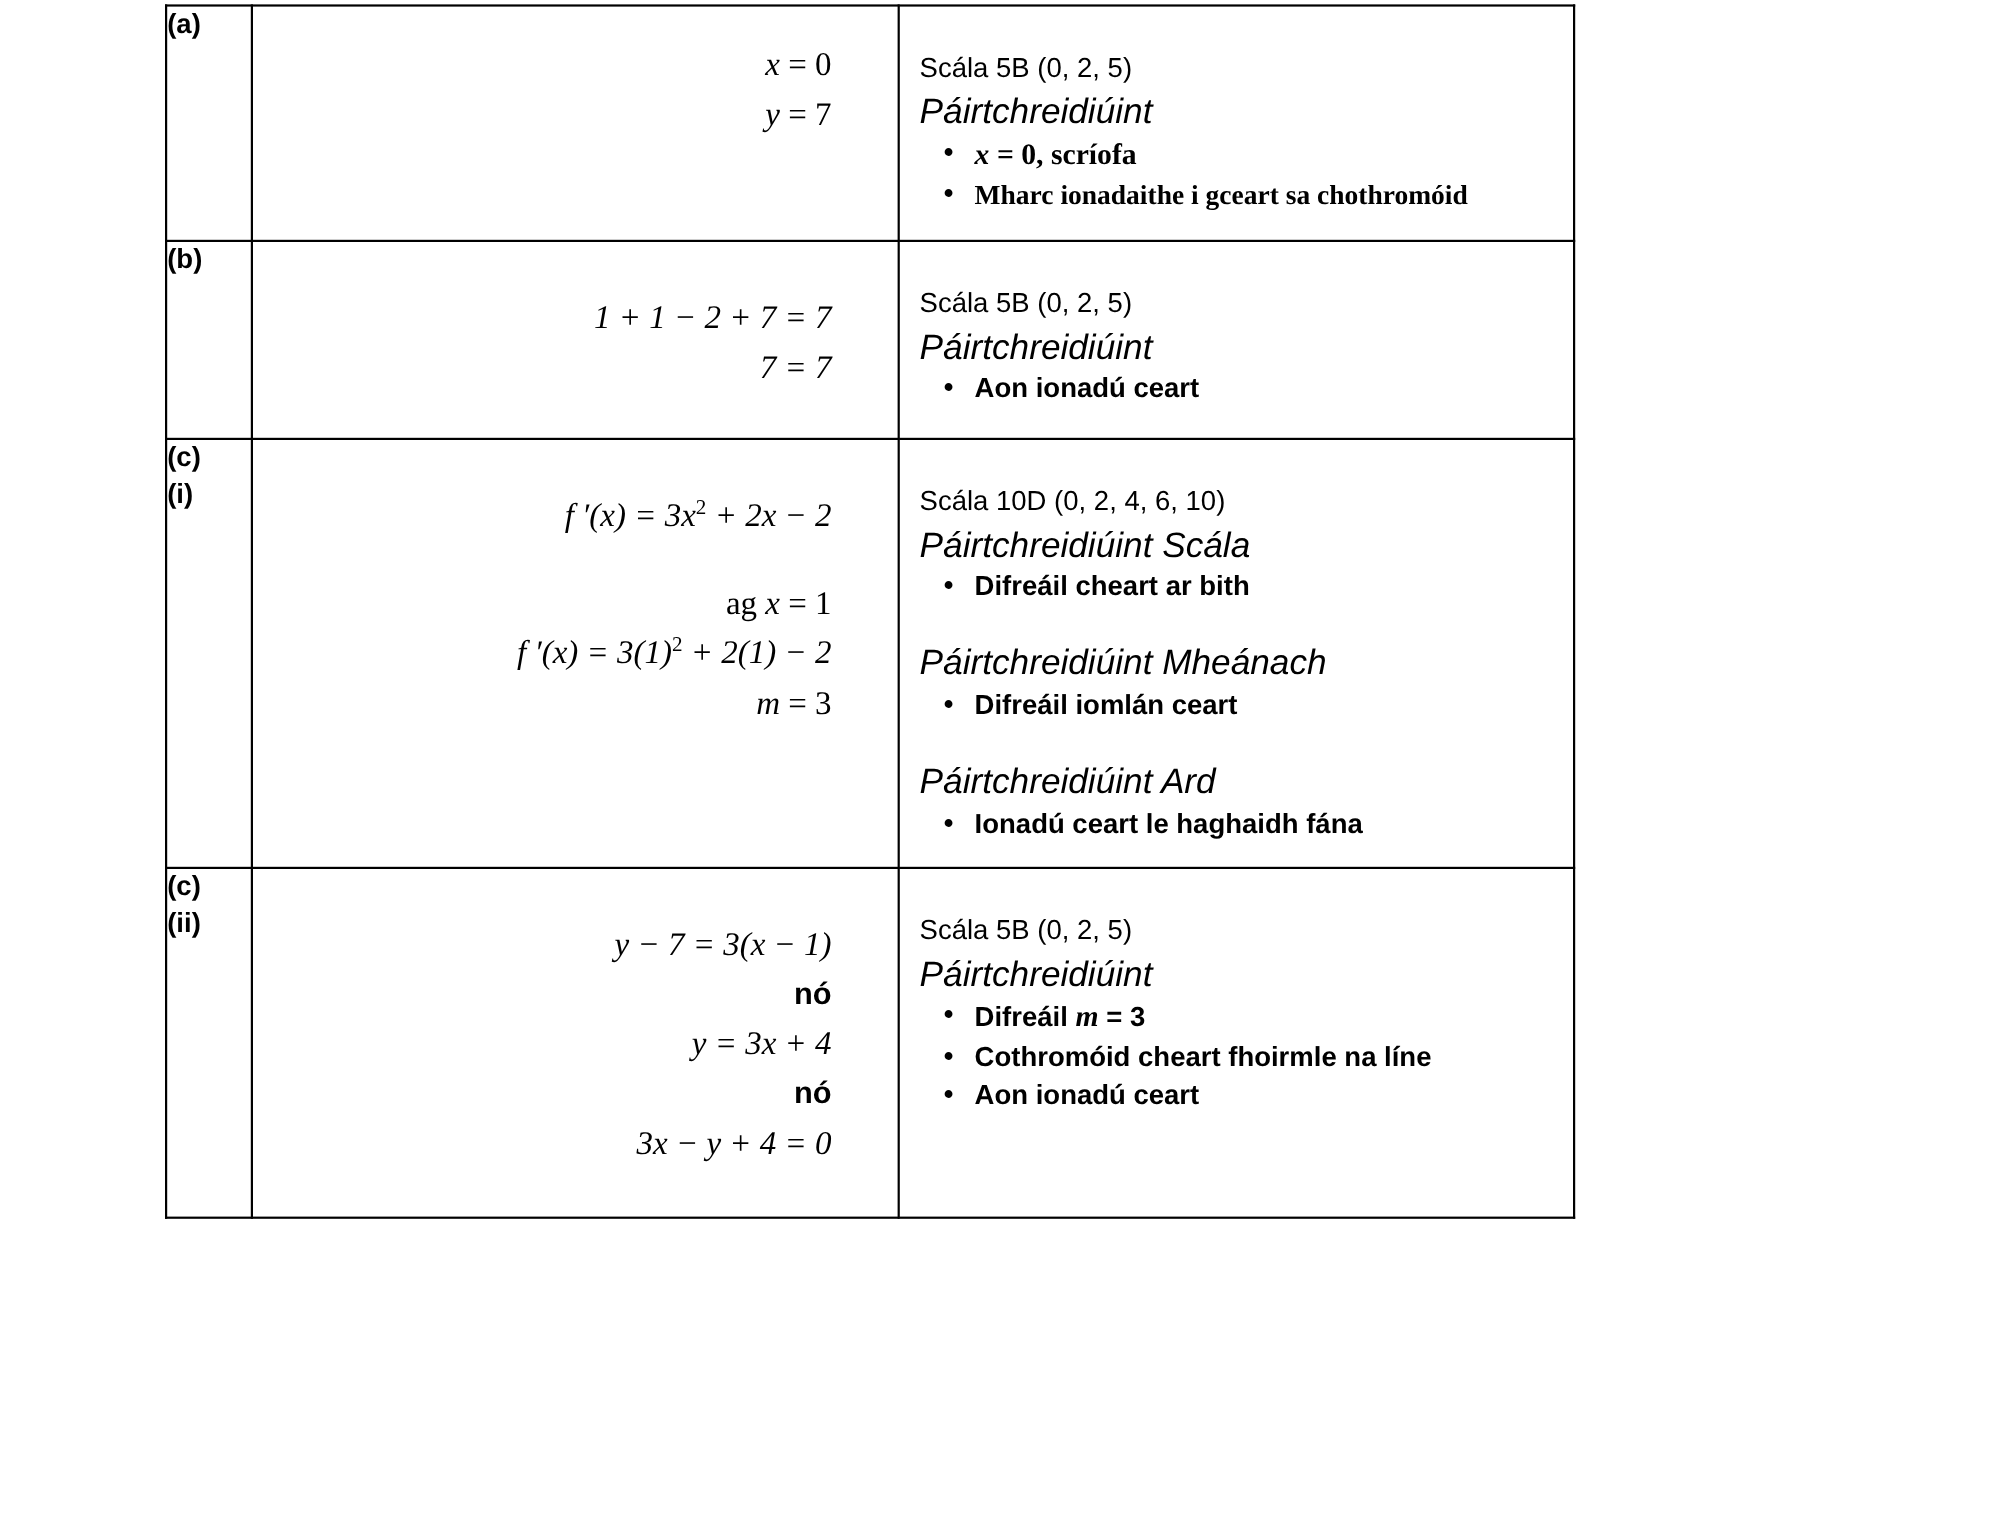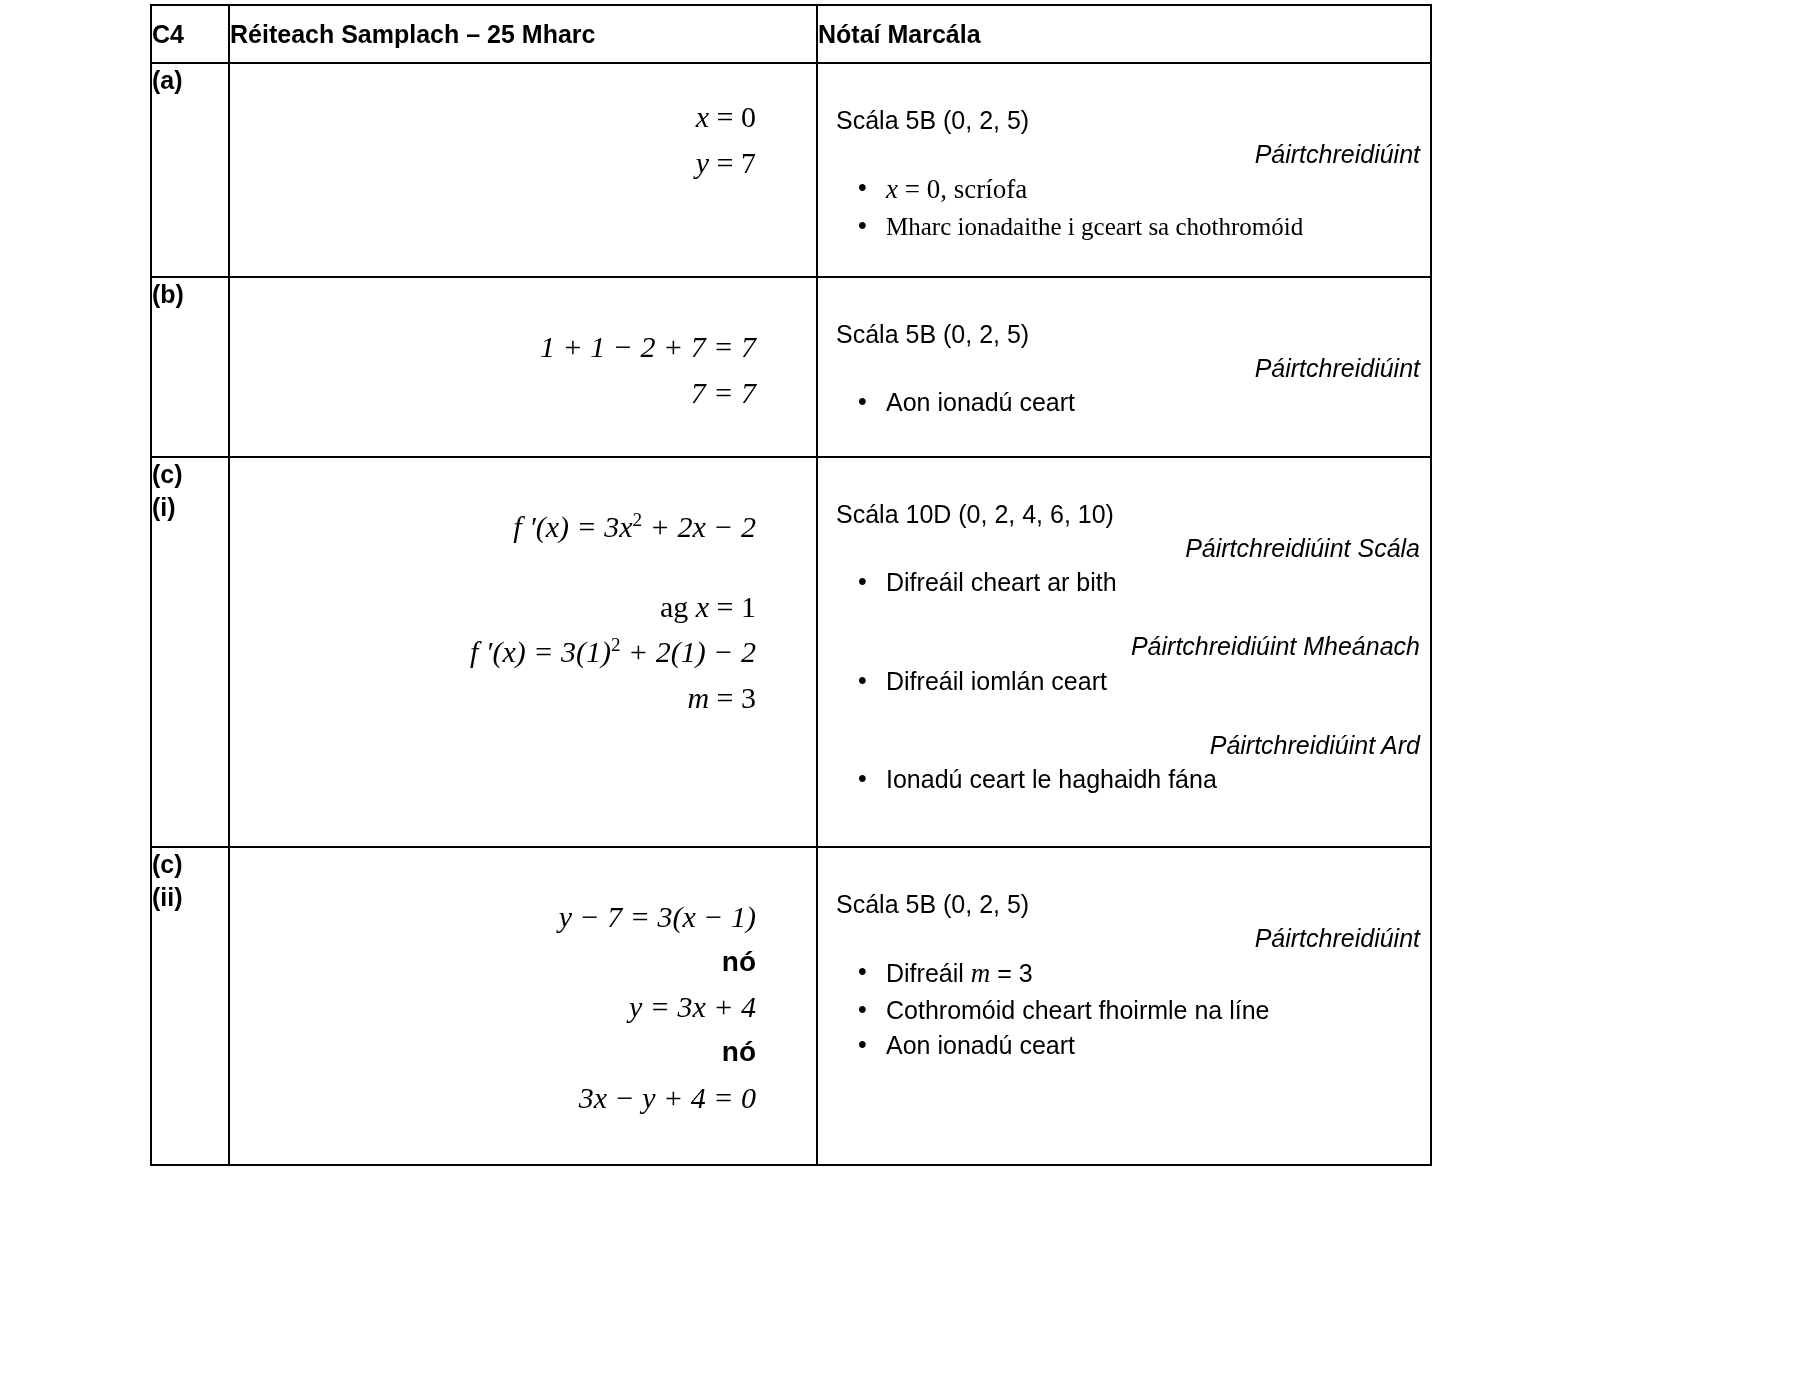--- a/index.html
+++ b/index.html
@@ -93,35 +93,35 @@
   
   .notes-cell { font-size: 25px; border-radius: 27px; }
   .notes-inner { padding: 10px 10px 12px 18px; }
   .scale-line {
     font-size: 25px;
     line-height: 1.34;
     white-space: nowrap;
   }
   .credit-line {
     font-style: italic;
-    font-size: 25px;
+    font-size: 32px;
     line-height: 1.34;
     white-space: nowrap;
-    text-align: right;
   }
   ul.bullets {
     margin: 0;
     padding: 0 0 0 48px;
     list-style: none;
   }
   ul.bullets li {
     position: relative;
     font-size: 25px;
     line-height: 1.40;
     padding-left: 2px;
+    font-weight: bold;
   }
   ul.bullets li::before {
     content: "\2022";
     position: absolute;
     left: -26px;
     top: -1px;
     font-size: 25px;
   }
   li.serif-item {
     font-family: "Liberation Serif", serif;
@@ -155,25 +155,20 @@
 <div class="page">
 
   <table class="scheme">
     <colgroup>
       <col class="c-label">
         <col class="c-sol">
         <col class="c-notes">
     </colgroup>
     <tbody>
 
-      <tr>
-        <td class="hdr-cell hdr-label">C4</td>
-        <td class="hdr-cell hdr-text">Réiteach Samplach – 25 Mharc</td>
-        <td class="hdr-cell hdr-text">Nótaí Marcála</td>
-      </tr>
 
       <tr class="row-a">
         <td class="lbl-cell">
           <span>(a)</span>
         </td>
         <td class="sol-cell">
           <div class="sol-inner">
             <div class="gap-sm"></div>
             <div class="mathline">
               <span class="ivar">x</span>

